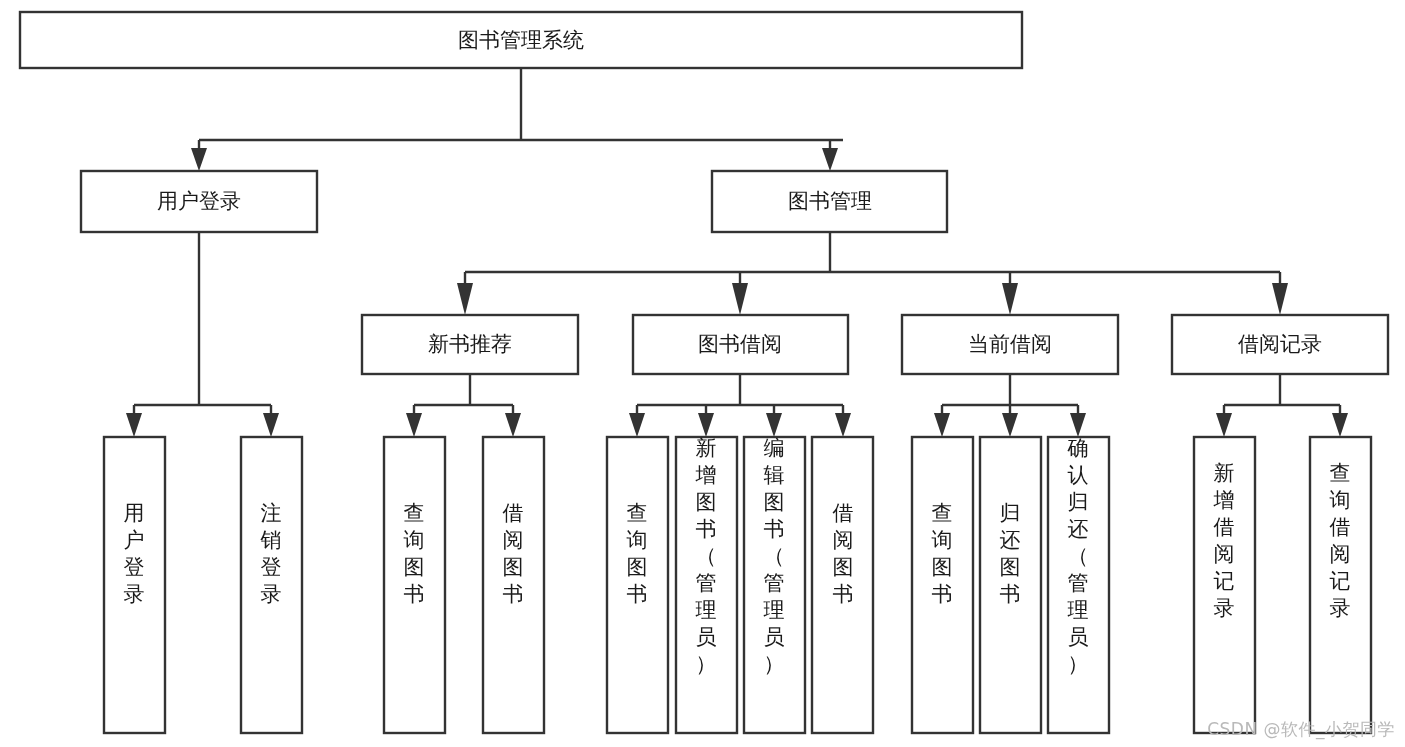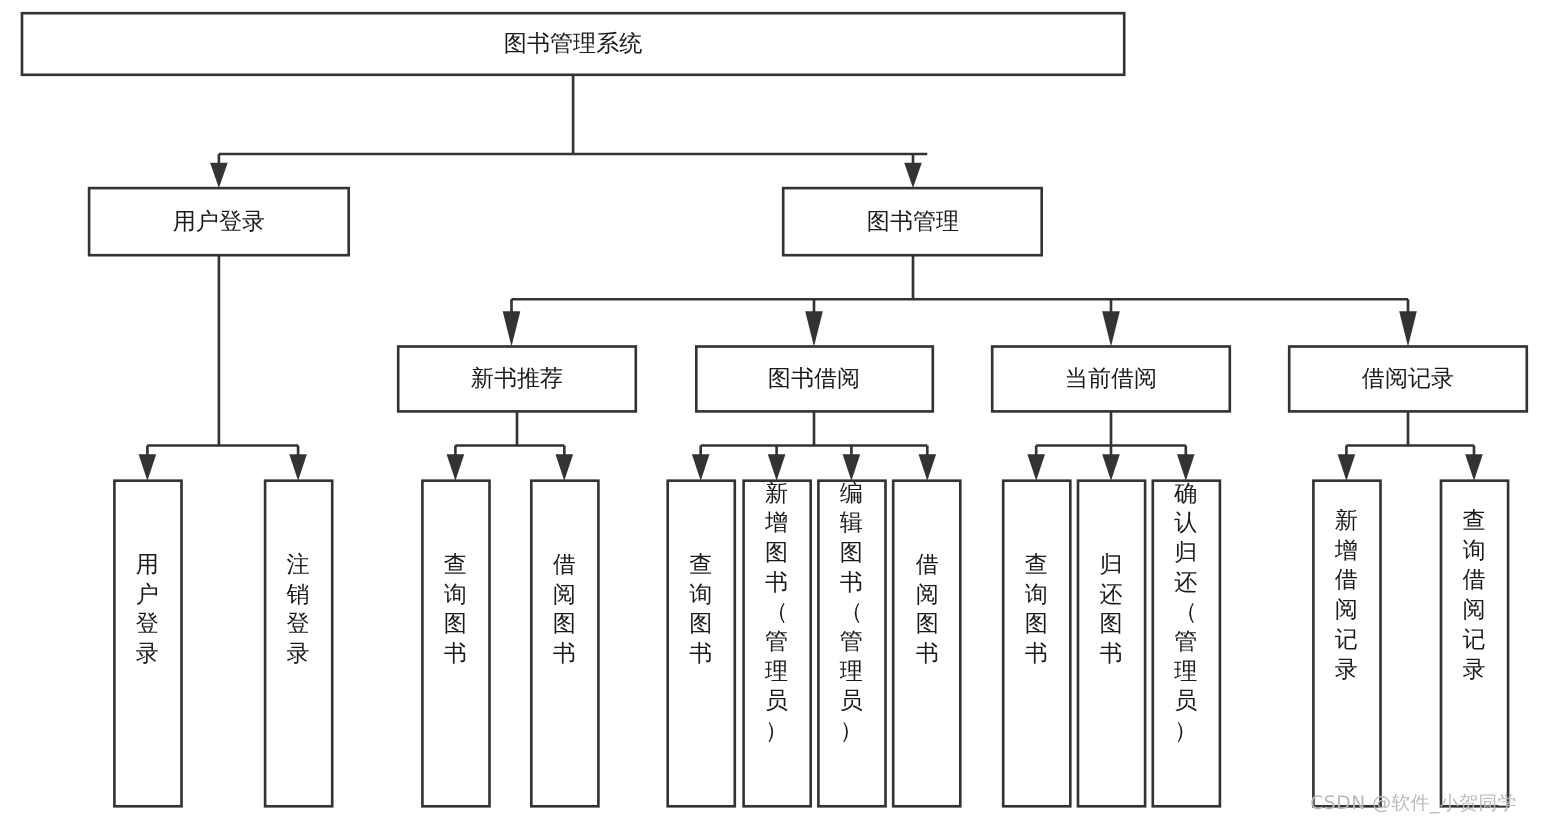--- a/index.html
+++ b/index.html
@@ -49,21 +49,21 @@
     dominant-baseline: middle;
   }
   .leaf-label {
     font-family: "DejaVu Sans", "Liberation Sans", sans-serif;
     fill: #1a1a1a;
     font-size: 21px;
     text-anchor: middle;
   }
   .watermark {
     position: absolute;
-    right: 26px;
+    right: 10px;
     bottom: 6px;
     font-family: "DejaVu Sans", "Liberation Sans", sans-serif;
     font-size: 17px;
     color: #b9b9b9;
     letter-spacing: 0.5px;
     white-space: nowrap;
     pointer-events: none;
   }
 </style>
 </head>

